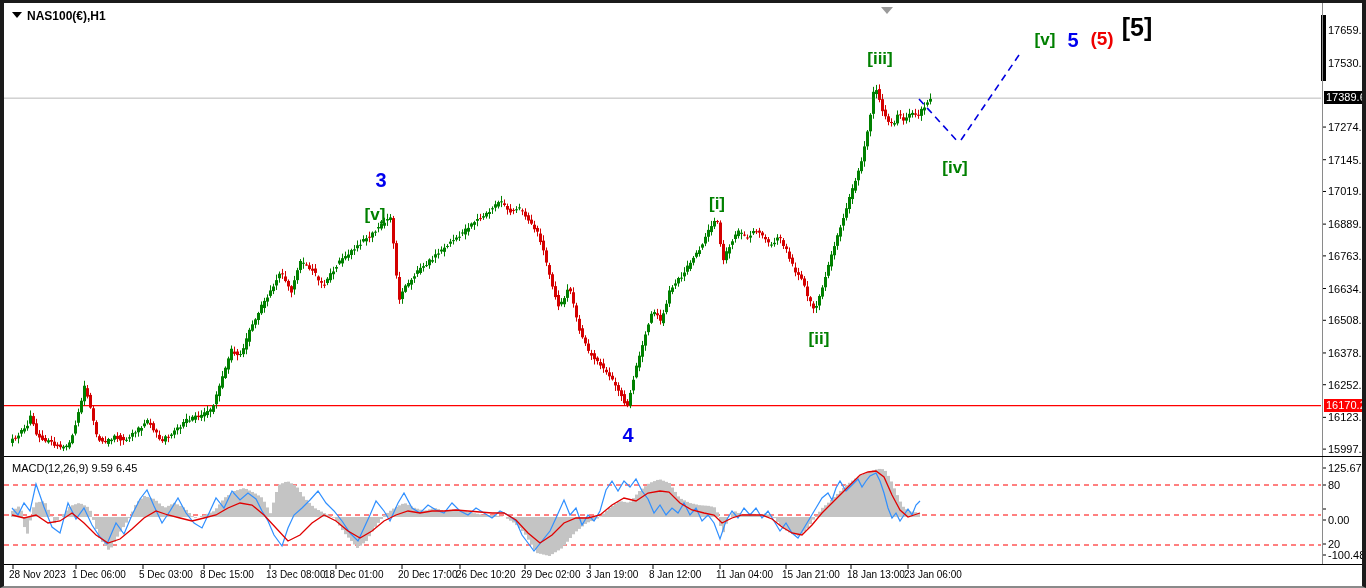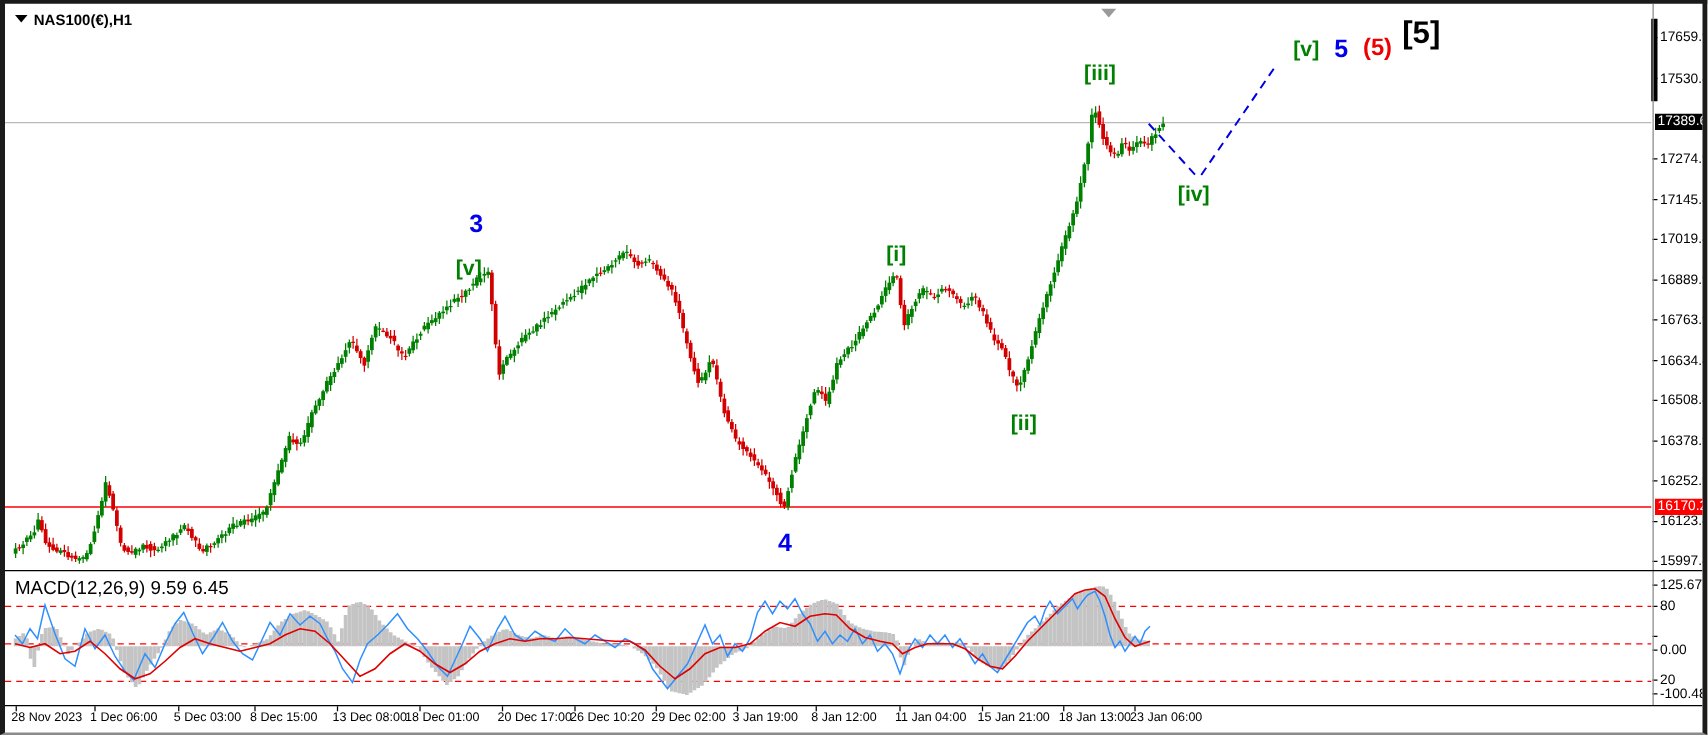--- a/index.html
+++ b/index.html
@@ -4,21 +4,21 @@
 <style>
   html,body{margin:0;padding:0;background:#d4d0c8;font-family:"Liberation Sans",sans-serif;}
   #win{position:relative;width:1366px;height:588px;background:#fff;box-sizing:border-box;
        border-left:4px solid #1b1b1b;border-right:4px solid #1b1b1b;border-top:3px solid #1b1b1b;border-bottom:2px solid #8a8a8a;overflow:hidden;}
   #stage{position:absolute;left:0;top:0;width:1358px;height:486px;}
   svg{position:absolute;left:0;top:0;}
   .title{position:absolute;left:8px;top:6px;font-size:12px;color:#000;font-weight:bold;}
   .title .tri{display:inline-block;width:0;height:0;border-left:5px solid transparent;border-right:5px solid transparent;border-top:6px solid #000;margin-right:5px;vertical-align:2px;}
   .axis-label{position:absolute;font-size:11px;color:#000;white-space:nowrap;}
   .time-label{position:absolute;top:566px;font-size:10px;color:#000;white-space:nowrap;}
-  .macd-title{position:absolute;left:8px;top:459px;font-size:15px;color:#000;}
+  .macd-title{position:absolute;left:8px;top:459px;font-size:11px;color:#000;}
   .price-tag{position:absolute;left:1320px;width:38px;height:13px;line-height:13px;font-size:11px;color:#fff;text-align:left;padding-left:2px;}
   .wave{position:absolute;transform:translate(-50%,-50%);font-weight:bold;white-space:nowrap;}
   .wave.green{color:#008000;font-size:17px;}
   .wave.blue{color:#0000ee;font-size:20px;}
   .wave.red{color:#ee0000;font-size:19px;}
   .wave.black{color:#000;font-size:25px;}
   .shift-tri{position:absolute;left:877px;top:4px;width:0;height:0;border-left:6px solid transparent;border-right:6px solid transparent;border-top:7px solid #9a9a9a;}
   .axis-bar{position:absolute;left:1317px;top:12px;width:5px;height:66px;background:#000;}
   .sep{position:absolute;left:0;width:1358px;background:#000;height:1px;}
   .vaxis{position:absolute;left:1318px;top:0;width:1px;height:561px;background:#8a8a8a;}
@@ -1039,19 +1039,19 @@
       <div class="time-label" style="left: 712px;">11 Jan 04:00</div>
       <div class="time-label" style="left: 778px;">15 Jan 21:00</div>
       <div class="time-label" style="left: 843px; text-align: right;">18 Jan 13:00</div>
       <div class="time-label" style="left: 900px;">23 Jan 06:00</div>
       <div class="wave blue" style="left: 377px; top: 177px;">3</div>
       <div class="wave green" style="left: 371px; top: 212px;">[v]</div>
       <div class="wave blue" style="left: 624px; top: 432px;">4</div>
       <div class="wave green" style="left: 713px; top: 201px;">[i]</div>
       <div class="wave green" style="left: 815px; top: 336px;">[ii]</div>
       <div class="wave green" style="left: 876px; top: 56px; text-align: center;">[iii]</div>
-      <div class="wave green" style="left: 951px; top: 153px;">[iv]</div>
+      <div class="wave green" style="left: 951px; top: 165px;">[iv]</div>
       <div class="wave green" style="left: 1041px; top: 37px;">[v]</div>
       <div class="wave blue" style="left: 1069px; top: 37px;">5</div>
       <div class="wave red" style="left: 1098px; top: 36px;">(5)</div>
       <div class="wave black" style="left: 1133px; top: 24px;">[5]</div>
     </div>
 </div>
 
 </body></html>

